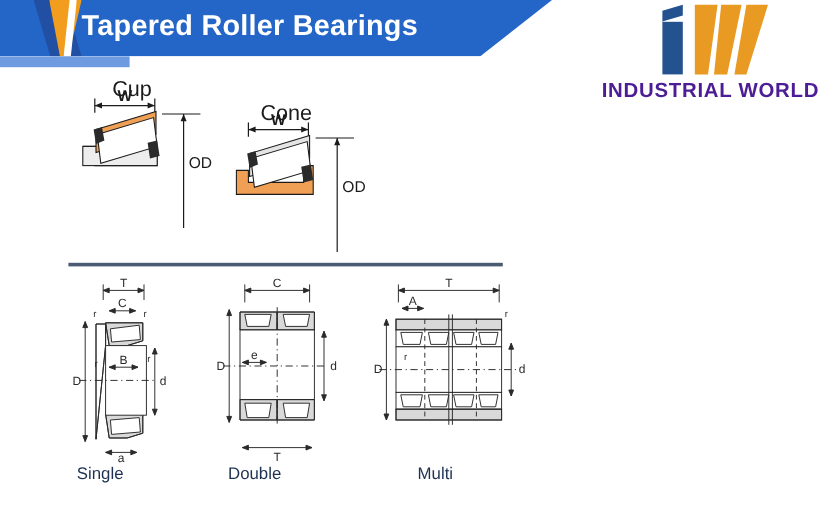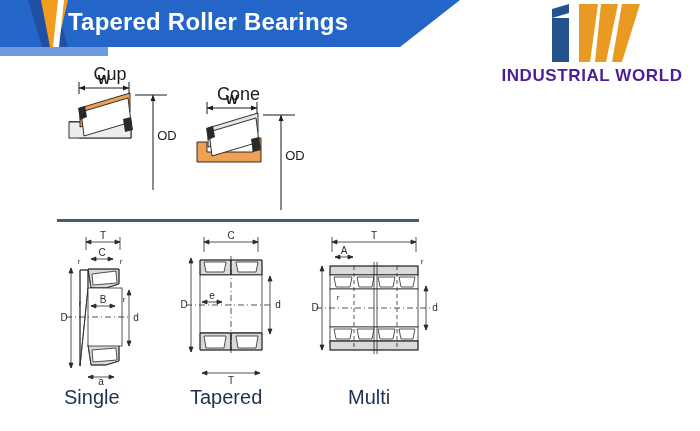--- a/index.html
+++ b/index.html
@@ -69,21 +69,21 @@
   
   .divider{
     position:absolute;left:57px;top:219px;width:362px;height:3px;
     background:#4b5c72;
   }
   
   .bot-row{position:absolute;left:0;top:228px;width:470px;height:160px;}
   .bot-labels{position:absolute;left:0;top:386px;width:470px;height:30px;}
   .bot-label{
     position:absolute;
-    font-size:20px;
+    font-size:14px;
     color:#1d3152;
     white-space:nowrap;
   }
   svg{display:block;overflow:visible;}
 </style>
 </head>
 <body>
 
 <div class="header">
   <div class="hdr-blue"></div>
@@ -341,15 +341,15 @@
         <text x="123" y="83" font-size="10">d</text>
         <text x="110" y="36" font-size="8">r</text>
         <text x="26" y="72" font-size="8">r</text>
       </g>
     </svg>
   </div>
 </div>
 
 <div class="bot-labels">
   <div class="bot-label" style="left:64px;top:0;">Single</div>
-  <div class="bot-label" style="left:190px;top:0;">Tapered</div>
+  <div class="bot-label" style="left:190px;top:0;">Double</div>
   <div class="bot-label" style="left:348px;top:0;">Multi</div>
 </div>
 
 </body></html>

